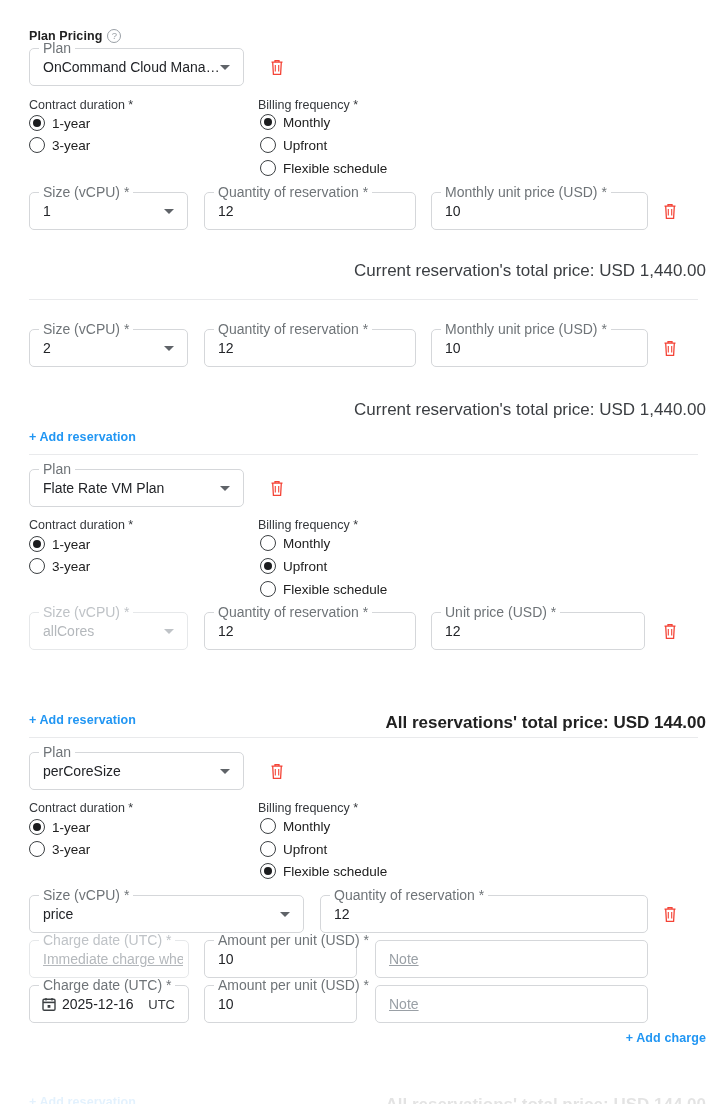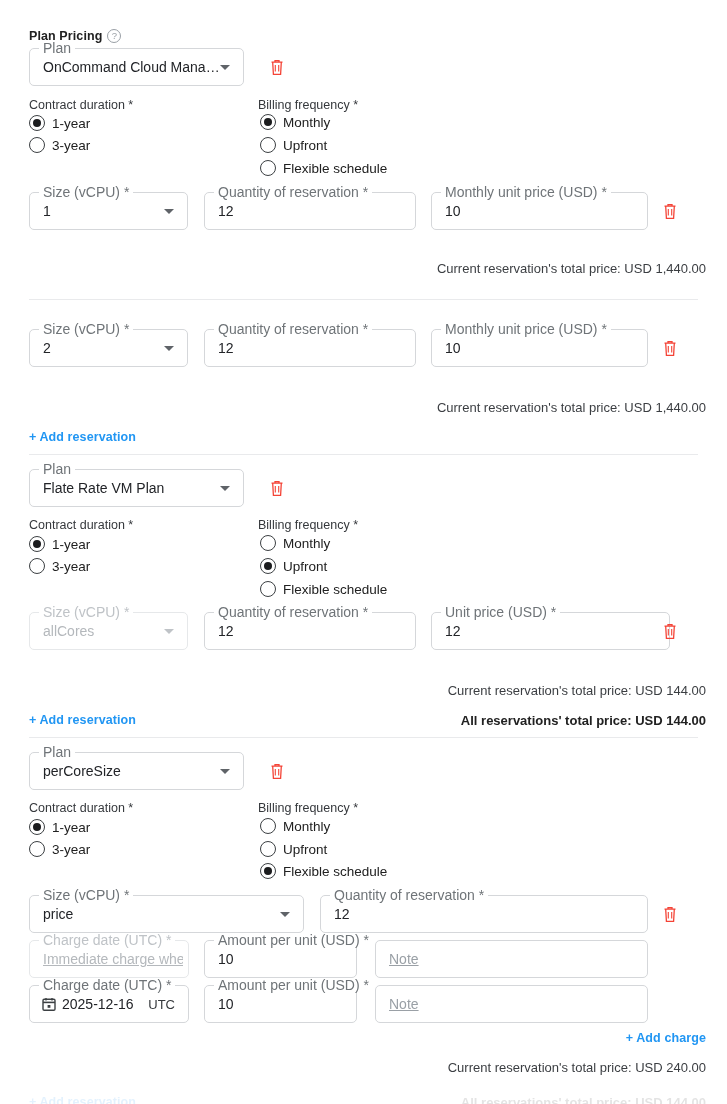--- a/index.html
+++ b/index.html
@@ -136,21 +136,21 @@
   .trash {
     position: absolute;
     width: 16px; height: 18px;
     cursor: pointer;
   }
 
   
   .price {
     position: absolute;
     right: 21px;
-    font-size: 13px;
+    font-size: 17px;
     color: #3b3e42;
     white-space: nowrap;
   }
   .price.bold { font-weight: bold; color: #212121; }
 
   
   .link {
     position: absolute;
     font-size: 12.5px;
     font-weight: bold;
@@ -296,29 +296,28 @@
 
   <div class="field disabled" style="left:29px; top:612px; width:159px;">
     <span class="legend">Size (vCPU) *</span>
     <span class="value">allCores</span>
     <span class="caret"></span>
   </div>
   <div class="field" style="left:204px; top:612px; width:212px;">
     <span class="legend">Quantity of reservation *</span>
     <span class="value">12</span>
   </div>
-  <div class="field" style="left:431px; top:612px; width:239px;">
+  <div class="field" style="left:431px; top:612px; width:214px;">
     <span class="legend">Unit price (USD) *</span>
     <span class="value">12</span>
   </div>
   <svg class="trash" style="left:662px; top:622px;" viewBox="0 0 16 18">
     <path d="M2.5 4.2h11M6 4.2V2.6h4v1.6M3.7 4.2l.7 12.2h7.2l.7-12.2z" fill="none" stroke="#f44336" stroke-width="1.3"></path>
     <path d="M6.3 7v6.6M9.7 7v6.6" stroke="#f44336" stroke-width="1.1"></path>
   </svg>
-  <div class="price" style="top:683px;">Current reservation's total price: USD 144.00</div>
 
   <div class="link" style="left:29px; top:713px;">
     <span class="plus">+</span><span>Add reservation</span>
   </div>
   <div class="price bold" style="top:713px;">All reservations' total price: USD 144.00</div>
   <div class="divider" style="top:737px;"></div>
 
   <div class="field" style="left:29px; top:752px; width:215px;">
     <span class="legend">Plan</span>
     <span class="value">perCoreSize</span>
@@ -394,20 +393,19 @@
     <span class="legend">Amount per unit (USD) *</span>
     <span class="value">10</span>
   </div>
   <div class="field" style="left:375px; top:985px; width:273px;">
     <span class="value placeholder">Note</span>
   </div>
 
   <div class="link" style="right:21px; top:1031px;text-align:right;">
     <span class="plus">+</span><span>Add charge</span>
   </div>
-  <div class="price" style="top:1060px;">Current reservation's total price: USD 240.00</div>
 
   <div class="link faded" style="left:29px; top:1095px;">
     <span class="plus">+</span><span>Add reservation</span>
   </div>
   <div class="price bold faded" style="top:1095px;">All reservations' total price: USD 144.00</div>
 
 </div>
 
 </body></html>

